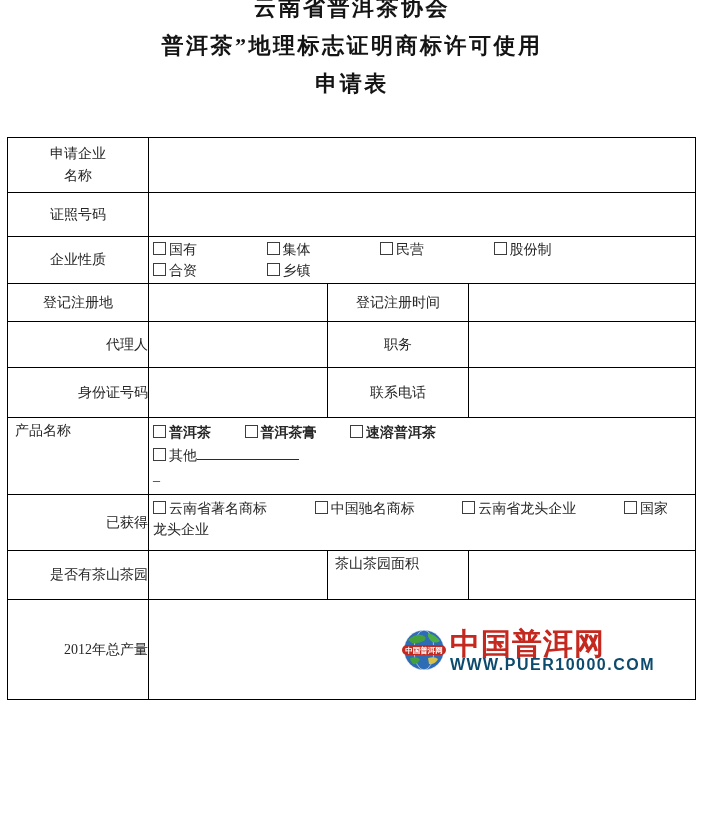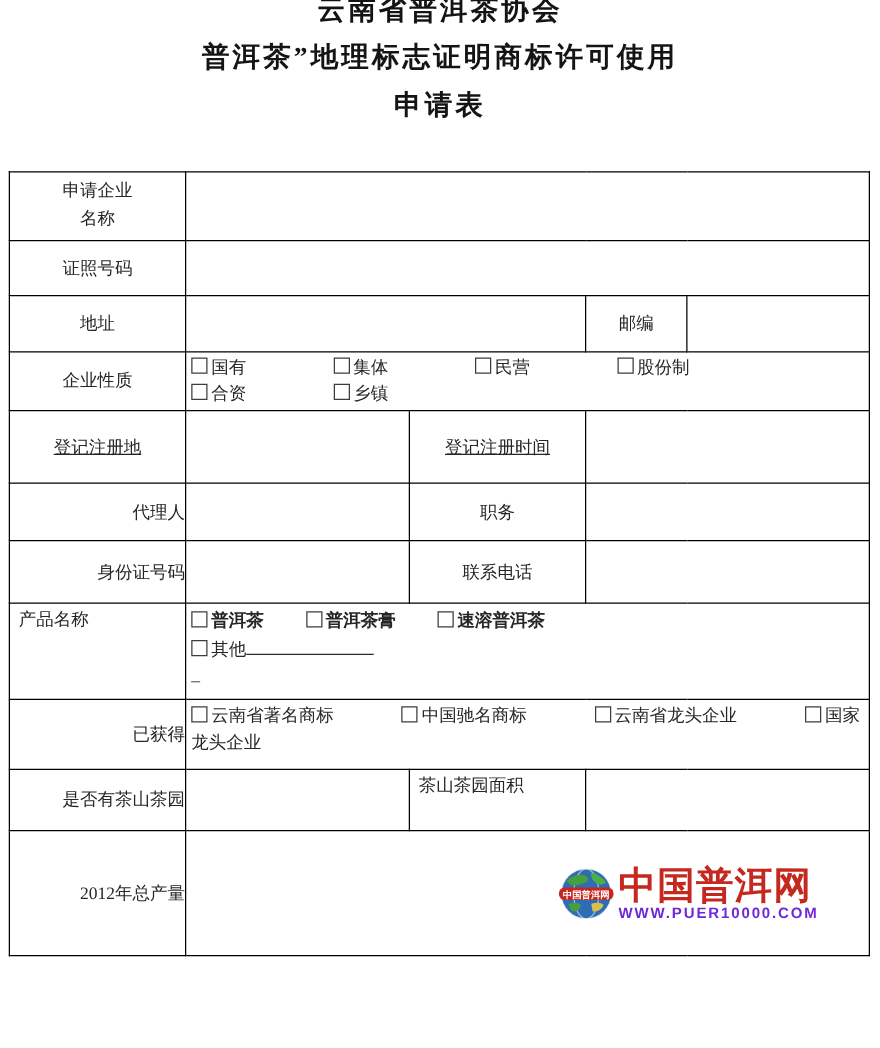--- a/index.html
+++ b/index.html
@@ -12,47 +12,47 @@
     position:absolute; top:-11px; left:0; width:704px; text-align:center;
     font-weight:bold; color:#141414; font-size:22px; line-height:38px; letter-spacing:2.5px;
   }
   
   table.form {
     position:absolute; top:137px; left:7px; width:688px;
     border-collapse:collapse; table-layout:fixed;
   }
   td { border:1px solid #000; font-size:14px; padding:0; vertical-align:middle; overflow:hidden; }
   tr.r1 {height:55px;} tr.r2 {height:44px;} tr.r3 {height:45px;} tr.r4 {height:46px;}
-  tr.r5 {height:58px;text-decoration:underline;} tr.r6 {height:48px;} tr.r7 {height:46px;} tr.r8 {height:50px;}
+  tr.r5 {height:38px;} tr.r6 {height:48px;} tr.r7 {height:46px;} tr.r8 {height:50px;}
   tr.r9 {height:77px;} tr.r10 {height:56px;margin-top:40px;} tr.r11 {height:49px;} tr.r12 {height:49px;}
   tr.r13 {height:100px;}
   .lbl-c { text-align:center; }
   .lbl-l { text-align:right; padding-left:7px; }
   .lbl-top { vertical-align:top; padding:4px 0 0 7px; text-align:left; }
   .pre { white-space:pre-line; line-height:22px; display:inline-block; }
   
   .cb {
     display:inline-block; width:11px; height:11px; border:1px solid #3d3d3d;
     margin-right:3px; vertical-align:-1px; background:#fff;
   }
   .nature-cell { padding:2px 0 2px 4px; line-height:21px; }
   .nature-line .opt { display:inline-block; width:110px; }
   .product-cell { vertical-align:top; padding:3px 0 0 4px; line-height:23px; }
   .product-line .opt { display:inline-block; margin-right:30px;font-weight:bold; }
   .blank-line { display:inline-block; width:102px; border-bottom:1px solid #2b2b2b; height:13px; }
   .tail { line-height:18px; }
-  .obtained-cell { vertical-align:top; padding:3px 7px 0 4px; line-height:21px; }
+  .obtained-cell { vertical-align:top; padding:3px 27px 0 4px; line-height:21px; }
   .obtained-line { display:flex; justify-content:space-between; }
   
   .logo-cell .logo {
     display:flex; align-items:center; justify-content:flex-end; padding-right:40px;
   }
   .logo-text { margin-left:4px; font-family:"Liberation Sans","DejaVu Sans",sans-serif; }
   .logo-name { font-size:30px; line-height:30px; font-weight:bold; color:#c5281e; letter-spacing:1px; }
-  .logo-url  { font-size:12px; line-height:12px; font-weight:bold; color:#6d28d9; letter-spacing:1.5px; margin-top:0; }
+  .logo-url  { font-size:16px; line-height:12px; font-weight:bold; color:#0c4a6e; letter-spacing:1.5px; margin-top:0; }
 </style>
 </head>
 <body>
 
 <div class="titles">
   <div>云南省普洱茶协会</div>
   <div>普洱茶”地理标志证明商标许可使用</div>
   <div>申请表</div>
 </div>
 
@@ -74,30 +74,20 @@
     <td colspan="4"></td>
   </tr>
 
   <tr class="r2">
     <td class="lbl-c">
       <span>证照号码</span>
     </td>
     <td colspan="4"></td>
   </tr>
 
-  <tr class="r3">
-    <td class="lbl-c">
-      <span>地址</span>
-    </td>
-    <td colspan="2"></td>
-    <td class="lbl-c">
-      <span>邮编</span>
-    </td>
-    <td></td>
-  </tr>
 
   <tr class="r4">
     <td class="lbl-c">
       <span>企业性质</span>
     </td>
     <td colspan="4" class="nature-cell">
       <div class="nature-line">
         
       
           <span class="opt"><span class="cb"></span><span>国有</span></span>

